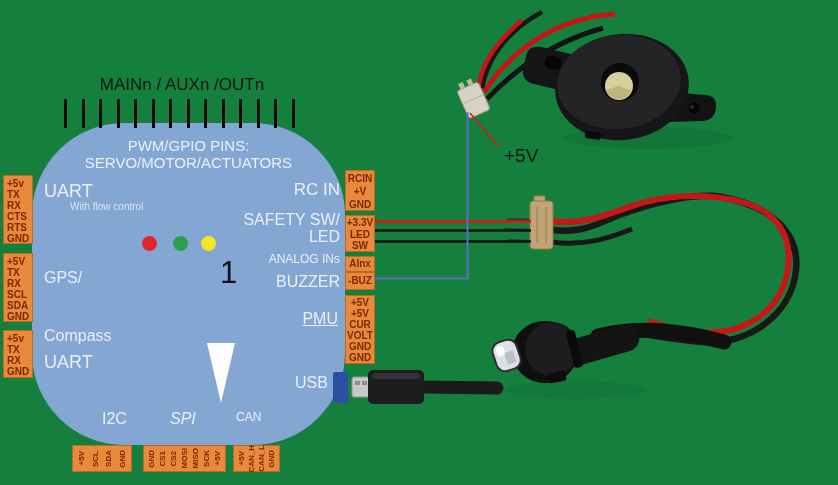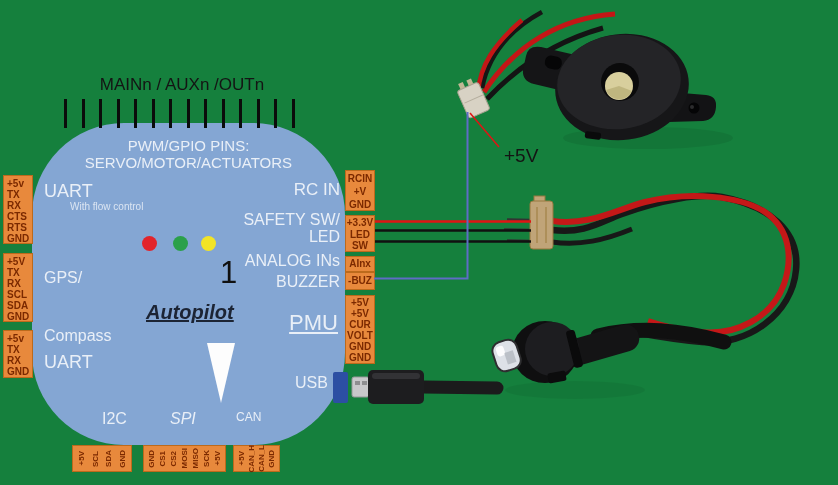--- a/index.html
+++ b/index.html
@@ -65,34 +65,33 @@
 
   <div class="abs wlabel" style="left:44px;top:181px;font-size:18px;">UART</div>
   <div class="abs sub" style="left:44px;top:201px;margin-left:26px;">With flow control</div>
   <div class="abs wlabel" style="left:44px;top:269px;font-size:16px;">GPS/</div>
   <div class="abs wlabel" style="left:44px;top:287px;font-size:16px;margin-top:40px;">Compass</div>
   <div class="abs wlabel" style="left:44px;top:352px;font-size:18px;">UART</div>
 
   <div class="abs wlabel rlab" style="right:498px;top:180px;font-size:17px;">RC IN</div>
   <div class="abs wlabel rlab" style="right:498px;top:211px;font-size:16px;">SAFETY SW/</div>
   <div class="abs wlabel rlab" style="right:498px;top:228px;font-size:16px;">LED</div>
-  <div class="abs wlabel rlab" style="right:498px;top:252px;font-size:16px;">ANALOG INs</div>
+  <div class="abs wlabel rlab" style="right:498px;top:252px;font-size:12px;">ANALOG INs</div>
   <div class="abs wlabel rlab" style="right:498px;top:273px;font-size:16px;">BUZZER</div>
-  <div class="abs wlabel rlab" style="right:500px;top:310px;font-size:22px;text-decoration:underline;">PMU</div>
+  <div class="abs wlabel rlab" style="right:500px;top:310px;font-size:16px;text-decoration:underline;">PMU</div>
   <div class="abs wlabel" style="left:295px;top:374px;font-size:16px;">USB</div>
 
   <div class="abs wlabel" style="left:102px;top:410px;font-size:16px;">I2C</div>
   <div class="abs wlabel" style="left:170px;top:410px;font-size:16px;font-style:italic;">SPI</div>
   <div class="abs wlabel" style="left:236px;top:410px;font-size:12px;">CAN</div>
 
   <div class="abs led led-red" style="left:142px;top:236px;"></div>
   <div class="abs led led-green" style="left:173px;top:236px;"></div>
   <div class="abs led led-yellow" style="left:201px;top:236px;"></div>
   <div class="abs num1" style="left:220px;top:255px;">1</div>
-  <div class="abs autopilot" style="left:146px;top:301px;">Autopilot</div>
   <div class="abs tri" style="left:207px;top:343px;"></div>
 
   <div class="abs usb-port"></div>
 
   <div class="abs conn conn-left" style="left:3px;top:175px;height:69px;">
     <div>+5v</div>
     <div>TX</div>
     <div>RX</div>
     <div>CTS</div>
     <div>RTS</div>

